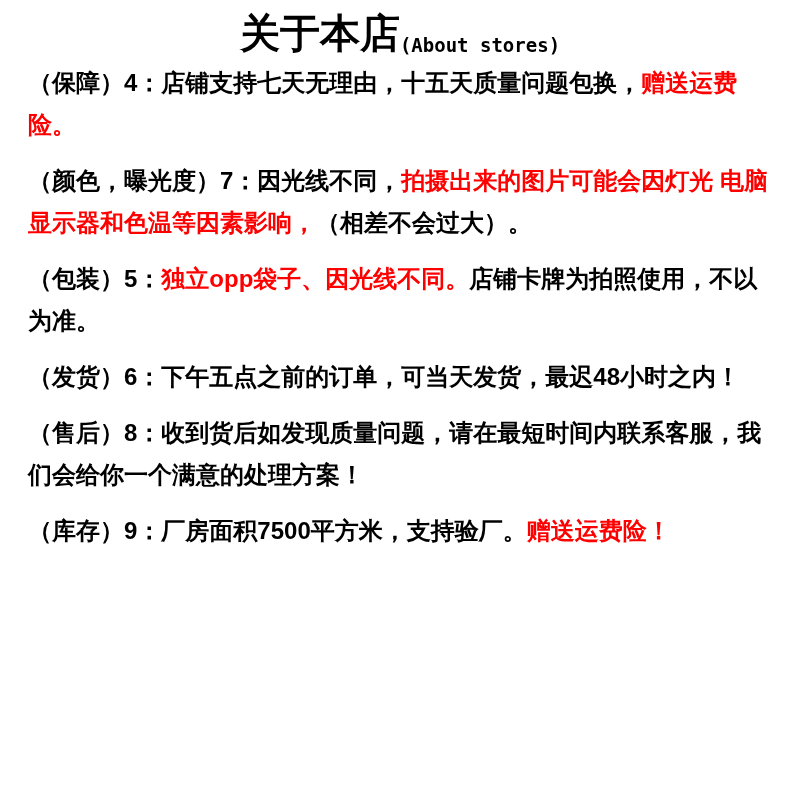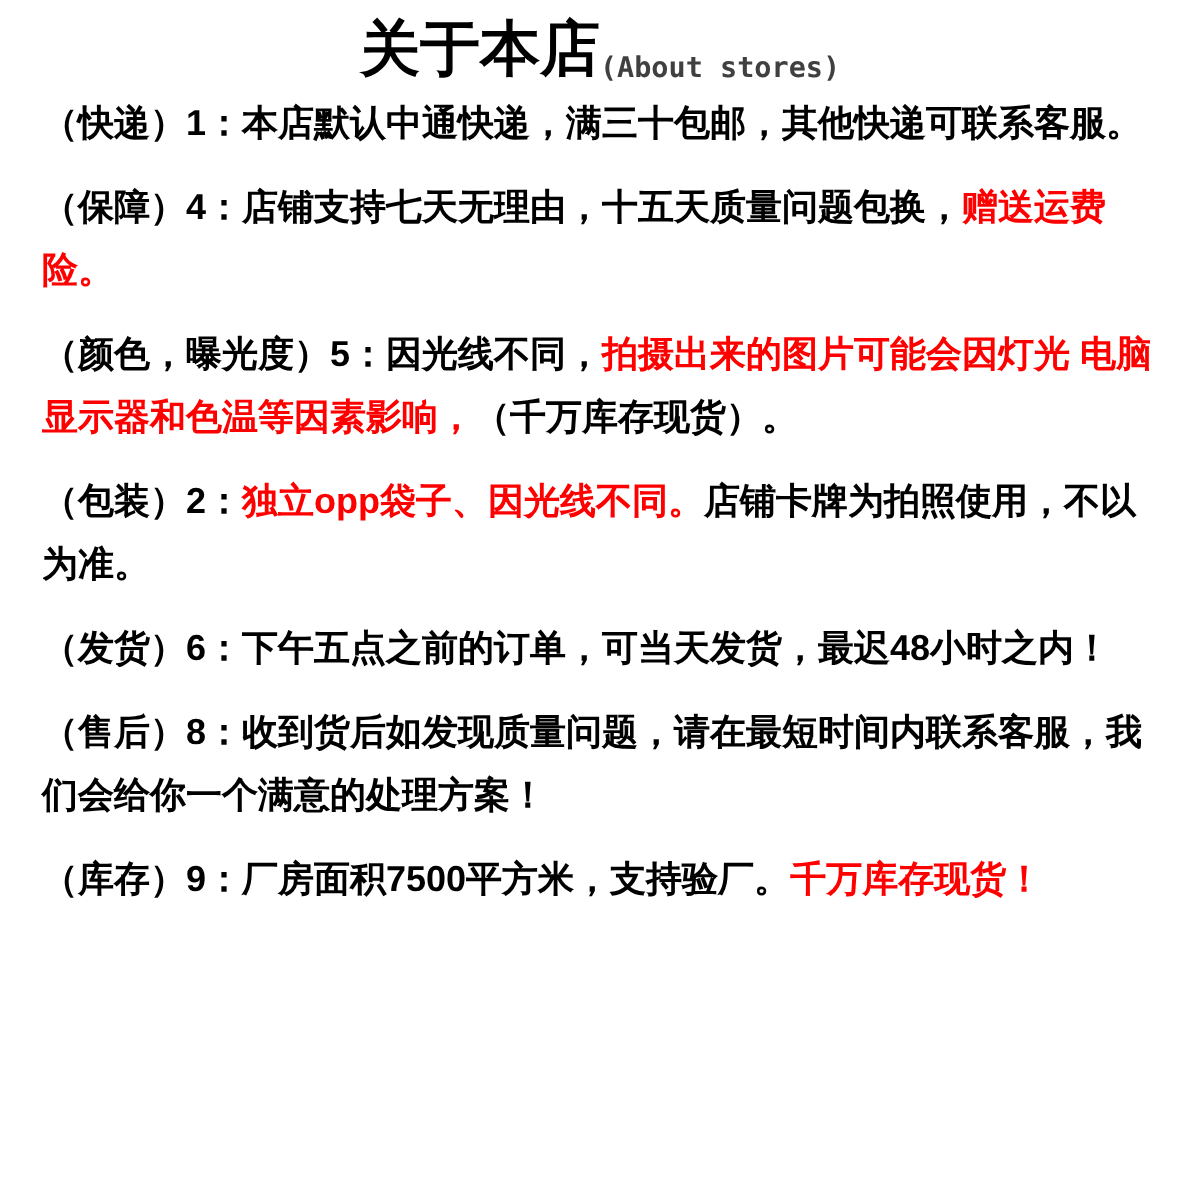--- a/index.html
+++ b/index.html
@@ -26,21 +26,21 @@
   .title-cn {
     font-size: 40px;
     line-height: 46px;
     font-weight: 700;
     color: #000000;
   }
   .title-en {
     font-size: 19px;
     line-height: 26px;
     font-weight: 700;
-    color: #404040;
+    color: #000000;
     font-family: "DejaVu Sans Mono", monospace;
     transform: translateY(2px);
   }
   .info-list {
     padding: 0;
     margin: 0;
   }
   .info-item {
     margin: 0 0 14px 0;
     padding: 0 28px;
@@ -57,22 +57,21 @@
 <body>
 
 <div class="page">
 
   <div class="title-row">
     <span class="title-cn">关于本店</span>
       <span class="title-en">(About stores)</span>
   </div>
 
   <div class="info-list">
-      <p class="info-item"><span class="seg black">（快递）1：本店默认中通快递，满三十包邮，其他快递可联系客服。</span></p>
       <p class="info-item"><span class="seg black">（保障）4：店铺支持七天无理由，十五天质量问题包换，</span><span class="seg red">赠送运费险。</span></p>
-      <p class="info-item"><span class="seg black">（颜色，曝光度）5：因光线不同，</span><span class="seg red">拍摄出来的图片可能会因灯光 电脑显示器和色温等因素影响，</span><span class="seg black">（千万库存现货）。</span></p>
-      <p class="info-item"><span class="seg black">（包装）2：</span><span class="seg red">独立opp袋子、因光线不同。</span><span class="seg black">店铺卡牌为拍照使用，不以为准。</span></p>
+      <p class="info-item"><span class="seg black">（颜色，曝光度）7：因光线不同，</span><span class="seg red">拍摄出来的图片可能会因灯光 电脑显示器和色温等因素影响，</span><span class="seg black">（相差不会过大）。</span></p>
+      <p class="info-item"><span class="seg black">（包装）5：</span><span class="seg red">独立opp袋子、因光线不同。</span><span class="seg black">店铺卡牌为拍照使用，不以为准。</span></p>
       <p class="info-item"><span class="seg black">（发货）6：下午五点之前的订单，可当天发货，最迟48小时之内！</span></p>
       <p class="info-item"><span class="seg black">（售后）8：收到货后如发现质量问题，请在最短时间内联系客服，我们会给你一个满意的处理方案！</span></p>
-      <p class="info-item"><span class="seg black">（库存）9：厂房面积7500平方米，支持验厂。</span><span class="seg red">千万库存现货！</span></p>
+      <p class="info-item"><span class="seg black">（库存）9：厂房面积7500平方米，支持验厂。</span><span class="seg red">赠送运费险！</span></p>
     </div>
 
 </div>
 
 </body></html>

